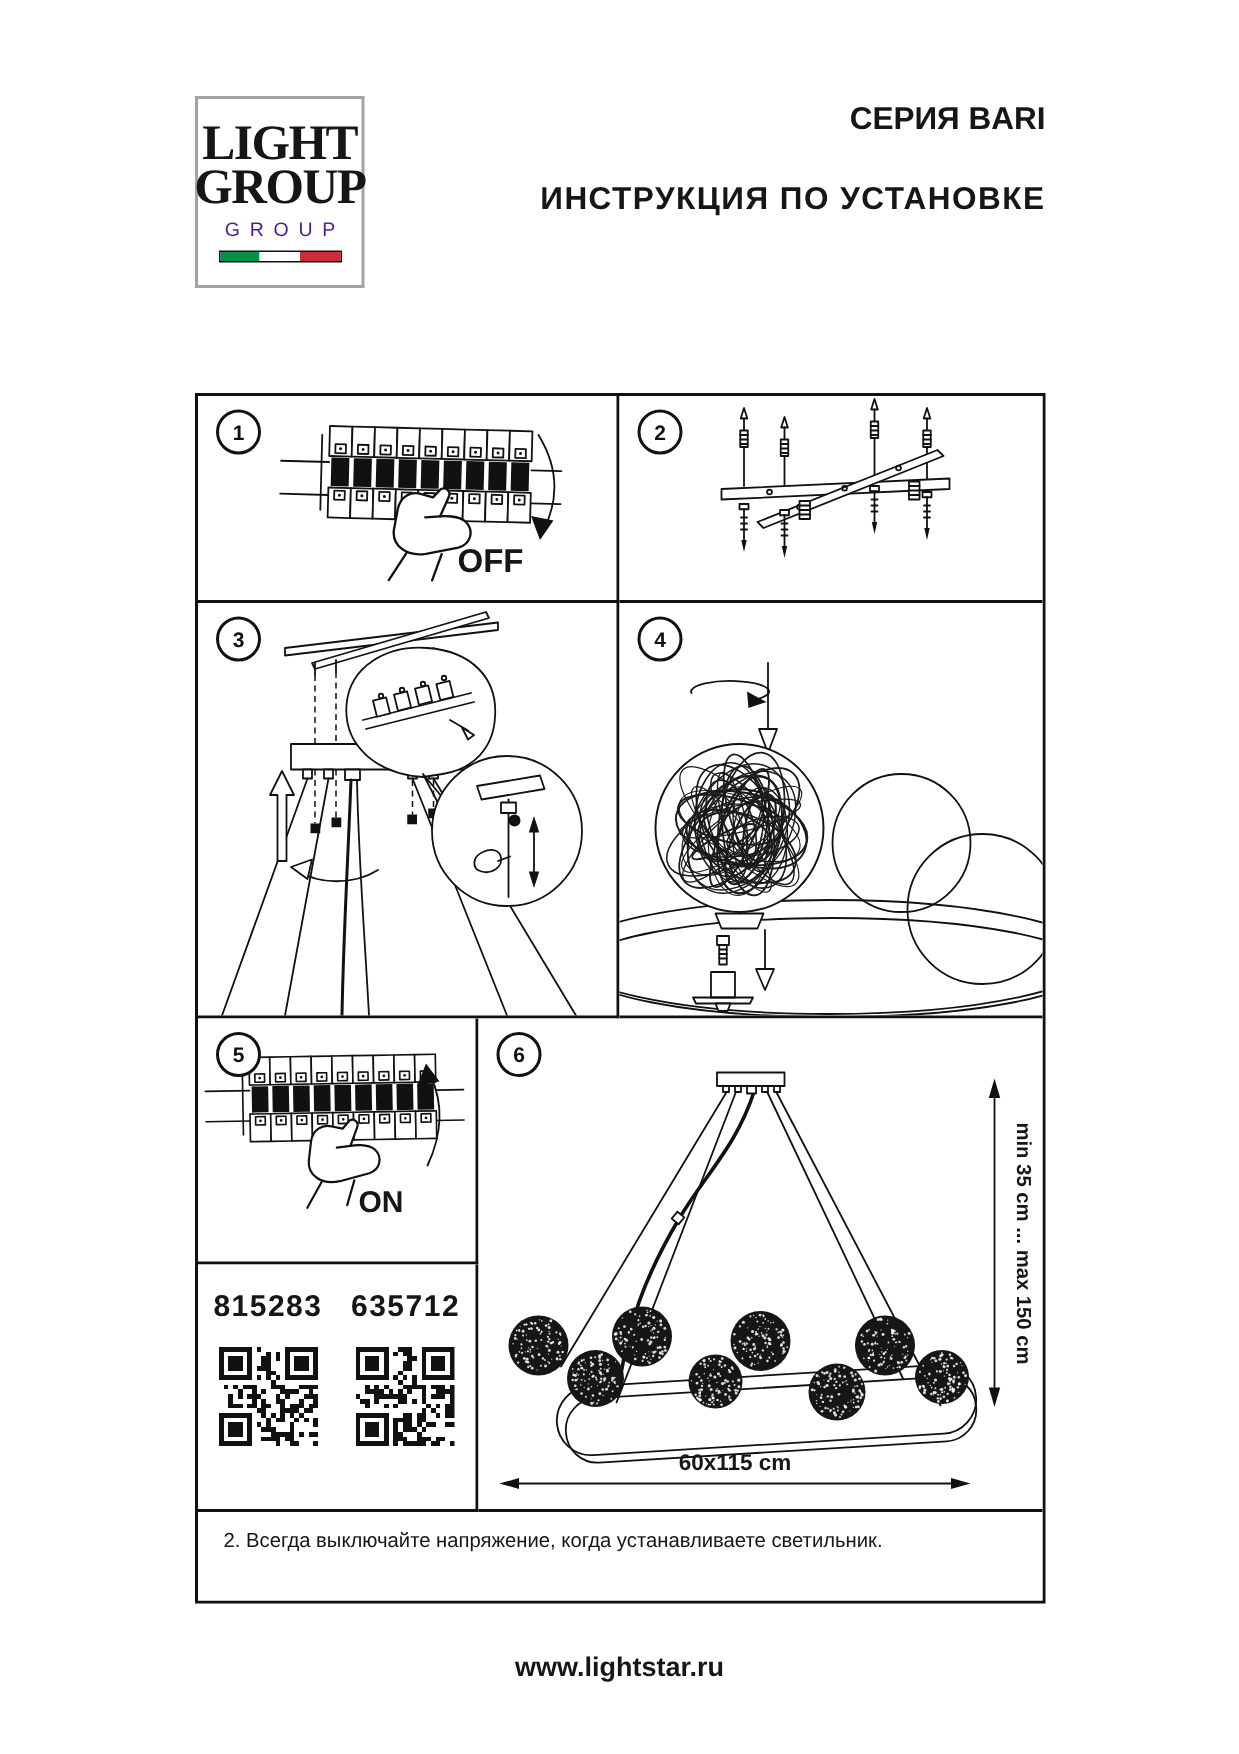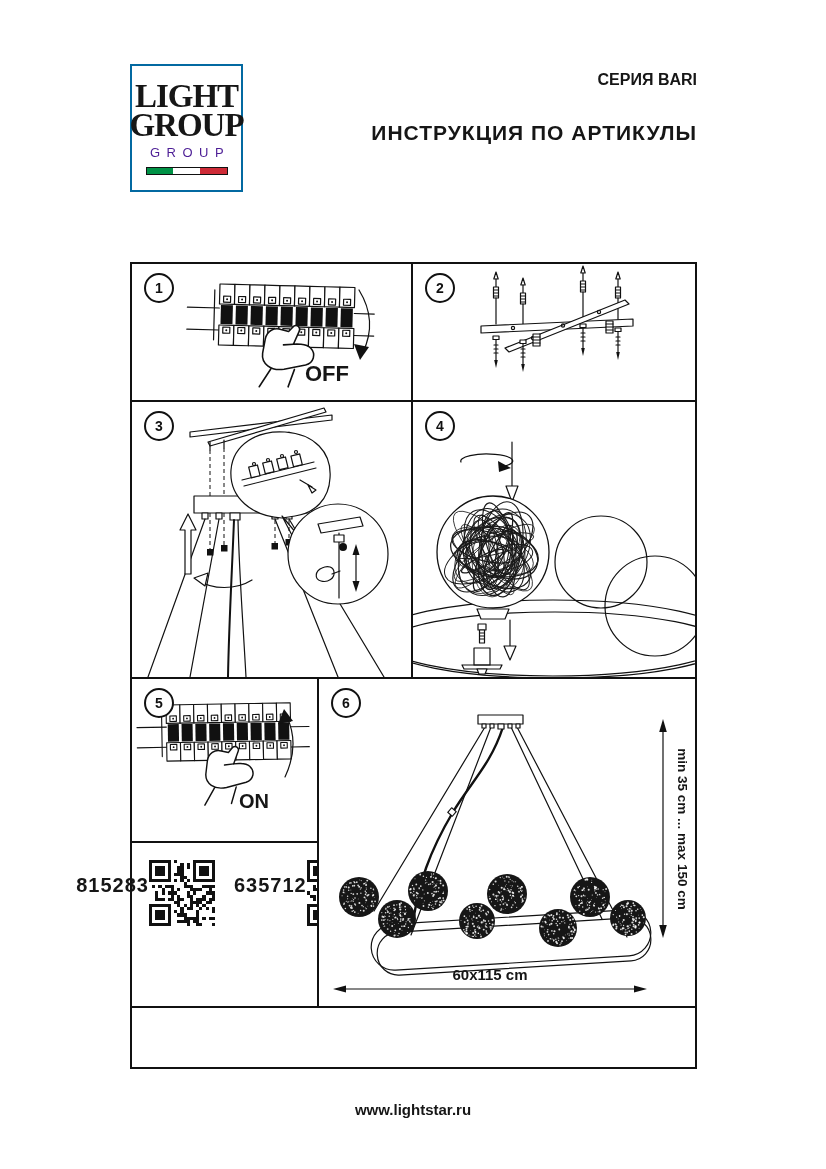--- a/index.html
+++ b/index.html
@@ -1,31 +1,31 @@
 <!DOCTYPE html>
 <html><head>
 <meta charset="utf-8">
 <style>
   html,body{margin:0;padding:0}
   body{width:826px;height:1169px;position:relative;background:#fff;
        font-family:"Liberation Sans",sans-serif;color:#111;overflow:hidden}
 
   
   .logo-box{position:absolute;left:130px;top:64px;width:113px;height:128px;
-            border:2px solid #0369a1;box-sizing:border-box;display:flex;flex-direction:column;
+            border:2px solid #a3a3a3;box-sizing:border-box;display:flex;flex-direction:column;
             align-items:center;justify-content:center}
   .logo-word{font-family:"Liberation Serif",serif;font-weight:bold;font-size:33px;
              line-height:29px;letter-spacing:-1px;color:#161616}
   .logo-group{font-size:13px;letter-spacing:6.5px;margin:5px 0 0 7px;color:#4c1d95}
   .flag{display:flex;width:82px;height:8px;border:1px solid #111;margin-top:7px;box-sizing:border-box}
   .flag>div{flex:1}
   .flag .g{background:#009246}.flag .w{background:#fff}.flag .r{background:#ce2b37}
 
   .title-block{position:absolute;top:66px;right:129px;text-align:right;font-weight:bold;color:#161616}
-  .title-line{font-size:16px;line-height:28px}
+  .title-line{font-size:21px;line-height:28px}
   .title-gap{height:25px}
   .instr-line{font-size:21px;line-height:28px;letter-spacing:1px}
 
   
   .grid{position:absolute;left:130px;top:262px;border:2px solid #111;background:#fff;
         display:grid;grid-template-columns:187px 94px 282px;
         grid-template-rows:138px 277px 164px 165px 59px}
   .cell{position:relative;box-sizing:border-box;background:#fff}
   .b-r{border-right:2px solid #111}
   .b-b{border-bottom:2px solid #111}
@@ -44,28 +44,28 @@
 
   svg.illus{position:absolute;left:0;top:0;width:100%;height:100%}
   .ln{stroke:#111;stroke-width:1.2;fill:none;stroke-linecap:round;stroke-linejoin:round}
   .lnw{stroke:#111;stroke-width:1.2;fill:#fff;stroke-linejoin:round}
   .dsh{stroke:#111;stroke-width:1;fill:none;stroke-dasharray:4 3}
   .blk{fill:#111;stroke:none}
   svg text{font-family:"Liberation Sans",sans-serif;fill:#161616}
 
   
   .arts-inner{display:flex;justify-content:center;gap:19px;padding-top:17px}
-  .art-col{display:flex;flex-direction:row;align-items:center}
+  .art-col{display:flex;flex-direction:column;align-items:center}
   .art-num{font-size:20px;font-weight:bold;letter-spacing:1px;margin-bottom:15px;color:#161616}
   svg.qr{width:66px;height:66px;shape-rendering:crispedges}
 
   
   .notes-cell{padding:8px 17px;font-size:13.5px;line-height:21px;color:#161616}
   .website{position:absolute;top:1101px;left:0;width:100%;text-align:center;
-           font-size:15px;font-weight:bold;color:#161616}
+           font-size:18px;font-weight:bold;color:#161616}
 </style>
 </head>
 <body>
 
 <svg width="0" height="0" style="position:absolute" aria-hidden="true">
   <defs>
     <g id="hand">
       <path class="lnw" d="M0,0 C2.5,-1.5 5.5,0.5 4.5,3.5 L1.5,14 C3,13.6 11,12 15,15 C20,19 19,26 13,28.5 L-3,34 C-13,37 -21,32 -21,24 L-20.5,13 C-20,6.5 -15,3 -9.5,4 L-3.5,4.8 Z"></path>
       <path class="ln" d="M1.5,14 L-6,15.5 M-13,35 L-20,50 M5,33 L2,47"></path>
     </g>
@@ -92,21 +92,21 @@
   <div class="flag">
     <div class="g"></div>
       <div class="w"></div>
       <div class="r"></div>
   </div>
 </div>
 
 <div class="title-block">
   <div class="title-line">СЕРИЯ BARI</div>
   <div class="title-gap"></div>
-  <div class="instr-line">ИНСТРУКЦИЯ ПО АРТИКУЛЫ</div>
+  <div class="instr-line">ИНСТРУКЦИЯ ПО УСТАНОВКЕ</div>
 </div>
 
 <div class="grid">
 
   <div class="cell p1 b-r b-b">
     <div class="stepnum">1</div>
     <svg class="illus" viewBox="0 0 279 136">
       <g transform="translate(88,20) rotate(1.5)">
           <path d="M-32,24 H0 M-32,46 H0 M135,26 h20 M135,48 h20" class="ln"></path>
           <path d="M-5,6 V56" class="ln"></path>
@@ -1238,16 +1238,17 @@
         <text transform="translate(359,150) rotate(90)" text-anchor="middle" font-size="13.5" font-weight="bold">min 35 cm ... max 150 cm</text>
         <line class="ln" x1="26" y1="310" x2="316" y2="310"></line>
         <polygon class="blk" points="14,310 27,306.4 27,313.6"></polygon>
         <polygon class="blk" points="328,310 315,306.4 315,313.6"></polygon>
         <text x="171" y="301" text-anchor="middle" font-size="15" font-weight="bold">60x115 cm</text>
       </g>
     </svg>
   </div>
 
   <div class="cell nts notes-cell">
+    <div>2. Всегда выключайте напряжение, когда устанавливаете светильник.</div>
   </div>
 </div>
 
 <div class="website">www.lightstar.ru</div>
 
 </body></html>

